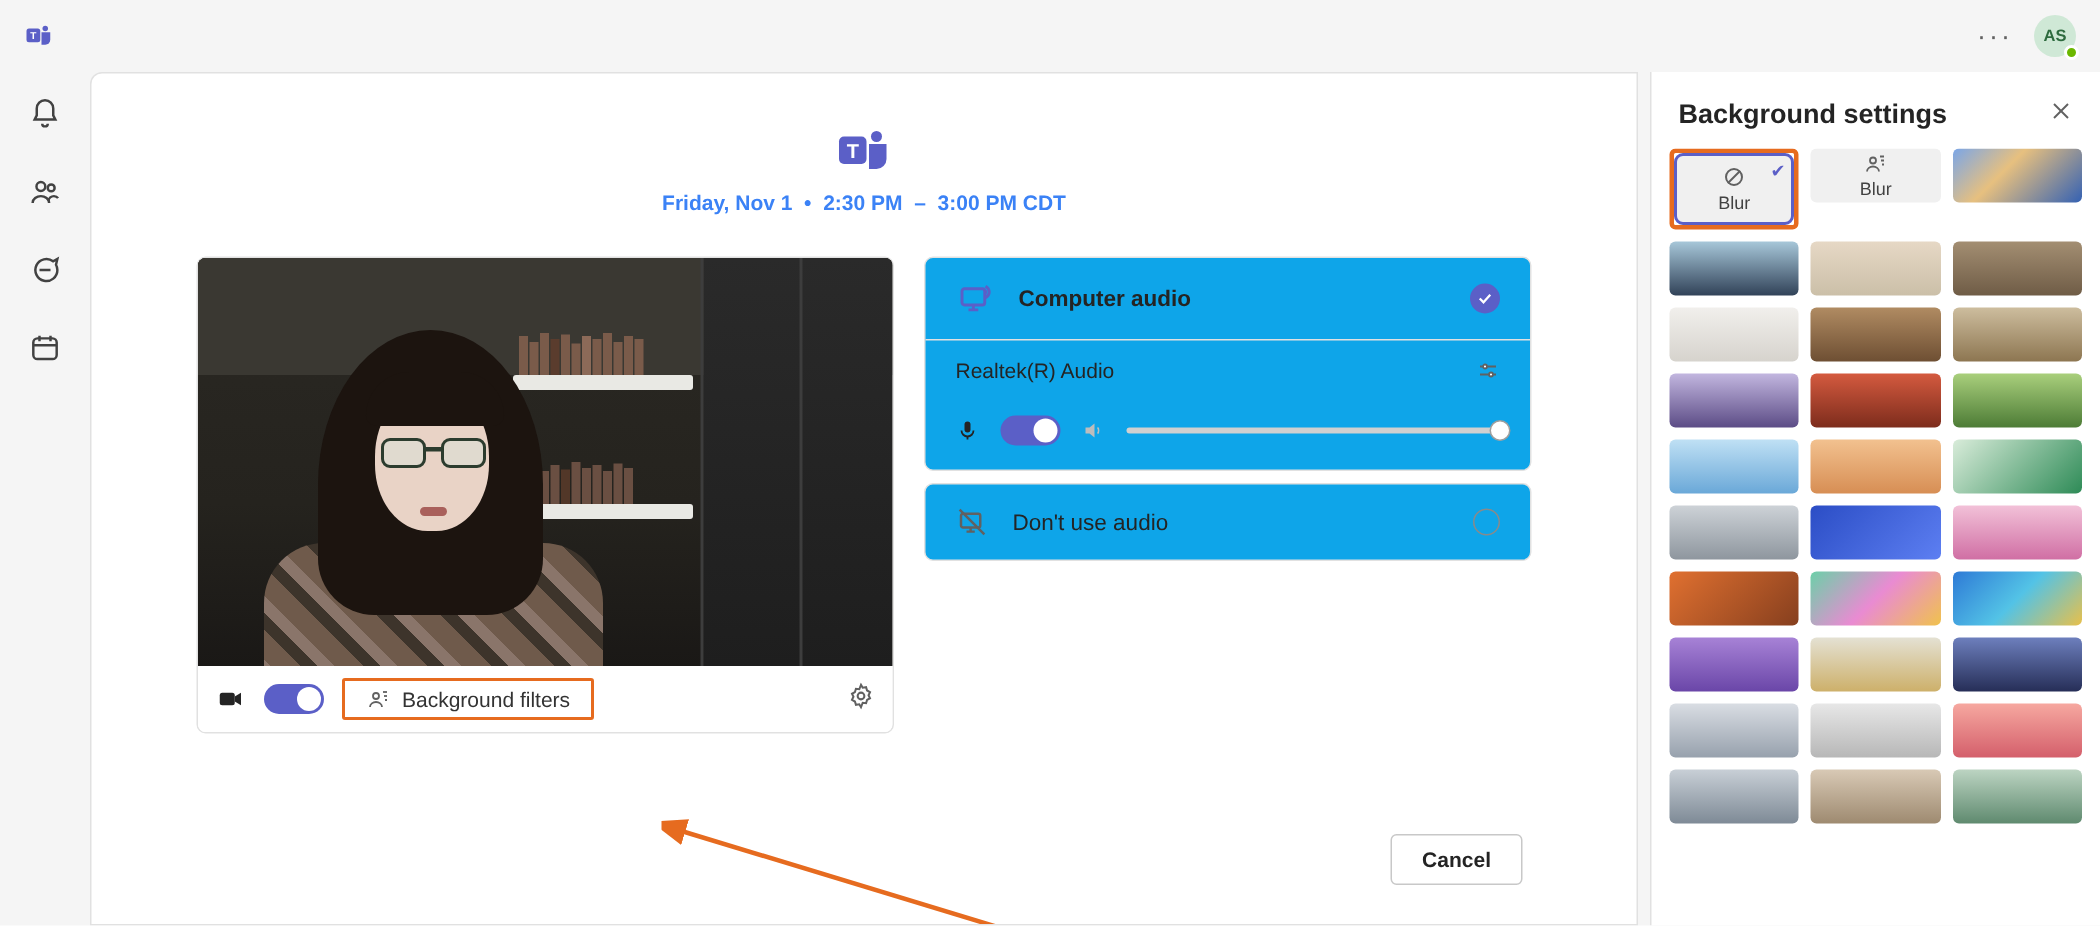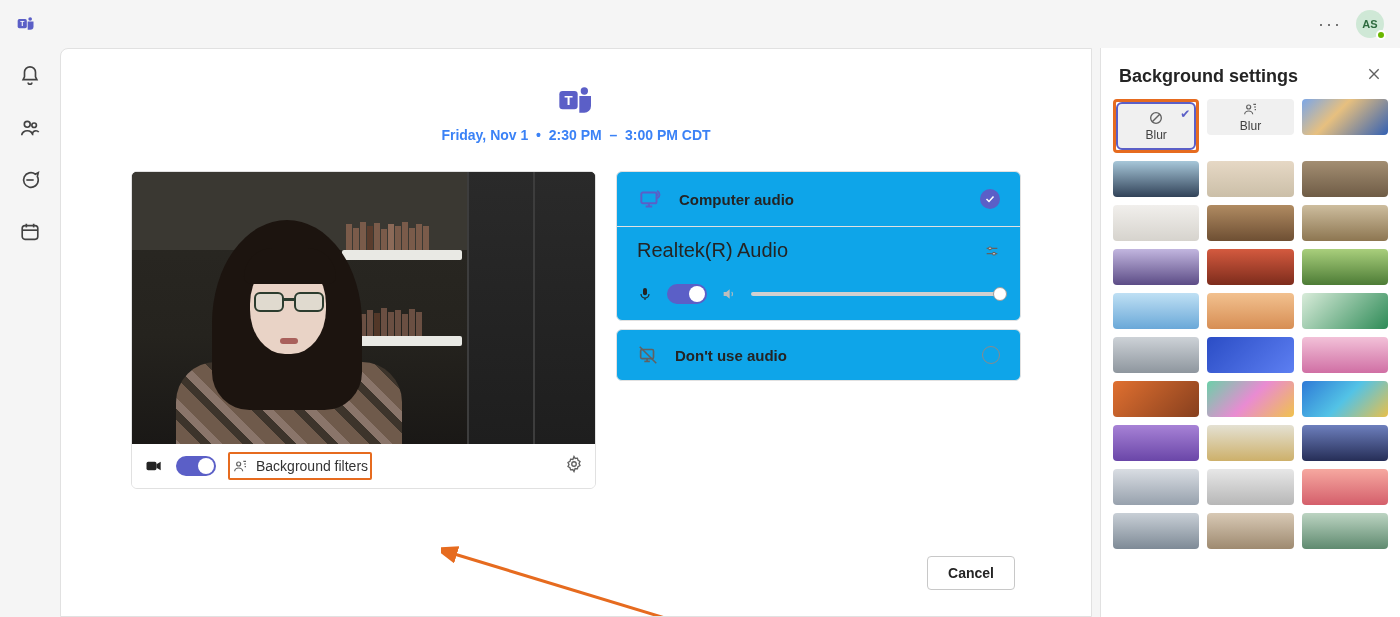--- a/index.html
+++ b/index.html
@@ -60,32 +60,32 @@
   .lips{position:absolute;left:118px;top:124px;width:18px;height:6px;background:#a9605b;border-radius:3px;}
   .torso{position:absolute;left:14px;top:148px;width:226px;height:120px;background:
     repeating-linear-gradient(45deg,#6f5a4b 0 14px,#3d342b 14px 22px,#8a756a 22px 30px);border-radius:40px 40px 0 0;}
   .neck{position:absolute;left:108px;top:136px;width:36px;height:26px;background:#e2c8ba;border-radius:0 0 12px 12px;}
   .collar{position:absolute;left:88px;top:148px;width:76px;height:38px;background:#6e6460;clip-path:polygon(0 0,100% 0,70% 100%,30% 100%);}
 
   .video-controls{height:44px;display:flex;align-items:center;padding:0 12px;gap:12px;position:relative;background:#fff;}
   .cam-icon{color:#242424;}
   .toggle{width:40px;height:20px;border-radius:10px;background:var(--accent2);position:relative;cursor:pointer;}
   .toggle .knob{position:absolute;right:2px;top:2px;width:16px;height:16px;border-radius:50%;background:#fff;}
-  .bgfilters{display:flex;align-items:flex-end;gap:8px;padding:4px 2px;border:2.5px solid var(--highlight);border-radius:2px;color:#333;font-size:14px;cursor:pointer;}
+  .bgfilters{display:flex;align-items:flex-end;gap:8px;padding:4px 14px;border:2.5px solid var(--highlight);border-radius:2px;color:#333;font-size:14px;cursor:pointer;}
   .gear{position:absolute;right:12px;color:#616161;cursor:pointer;}
 
   .audio-card{width:405px;display:flex;flex-direction:column;gap:8px;}
   .audio-box{border:1px solid var(--border);border-radius:6px;background:#0ea5e9;}
   .a-row{display:flex;align-items:center;padding:14px 20px;gap:16px;}
   .a-row.sel{}
   .a-title{font-size:15px;font-weight:600;color:#242424;flex:1;}
   .radio-check{width:20px;height:20px;border-radius:50%;background:var(--accent2);display:flex;align-items:center;justify-content:center;color:#fff;}
   .radio-empty{width:18px;height:18px;border-radius:50%;border:1.5px solid #8a8a8a;}
   .hr{height:1px;background:var(--border);margin:0 0;}
-  .device-row{display:flex;align-items:center;padding:12px 20px;font-size:20px;color:#242424;justify-content:space-between;}
+  .device-row{display:flex;align-items:center;padding:12px 20px;font-size:14px;color:#242424;justify-content:space-between;}
   .sliders-row{display:flex;align-items:center;padding:10px 20px 16px;gap:14px;}
   .mic-icon{color:#242424;}
   .spk-icon{color:#bdbdbd;}
   .slider{flex:1;height:4px;background:#d0d0d0;border-radius:2px;position:relative;}
   .slider .thumb{position:absolute;right:0;top:50%;transform:translate(50%,-50%);width:14px;height:14px;border-radius:50%;background:#fff;border:1.5px solid #9e9e9e;}
 
   .btn-row{position:absolute;right:76px;bottom:26px;display:flex;gap:10px;justify-content:center;}
   .btn{height:34px;padding:0 20px;border-radius:4px;font-size:14px;font-weight:600;display:flex;align-items:center;justify-content:center;cursor:pointer;border:1px solid #c8c8c8;background:#fff;color:#242424;}
   .btn.primary{background:var(--accent2);border-color:var(--accent2);color:#fff;}
 
@@ -300,21 +300,21 @@
           </div>
 
           <div class="audio-box">
             <div class="a-row">
               <svg width="22" height="22" viewBox="0 0 24 24" fill="none" stroke="#616161" stroke-width="1.8">
                   <rect x="4" y="6" width="14" height="10" rx="1.5"></rect>
                   <line x1="8" y1="19" x2="14" y2="19"></line>
                   <line x1="11" y1="16" x2="11" y2="19"></line>
                   <line x1="3" y1="3" x2="21" y2="21"></line>
                 </svg>
-              <div class="a-title" style="font-weight:700;">Don't use audio</div>
+              <div class="a-title" style="font-weight:400;">Don't use audio</div>
               <div class="radio-empty"></div>
             </div>
           </div>
         </div>
       </div>
 
       <div class="btn-row">
         <div class="btn">
             <span>Cancel</span>
           </div>

